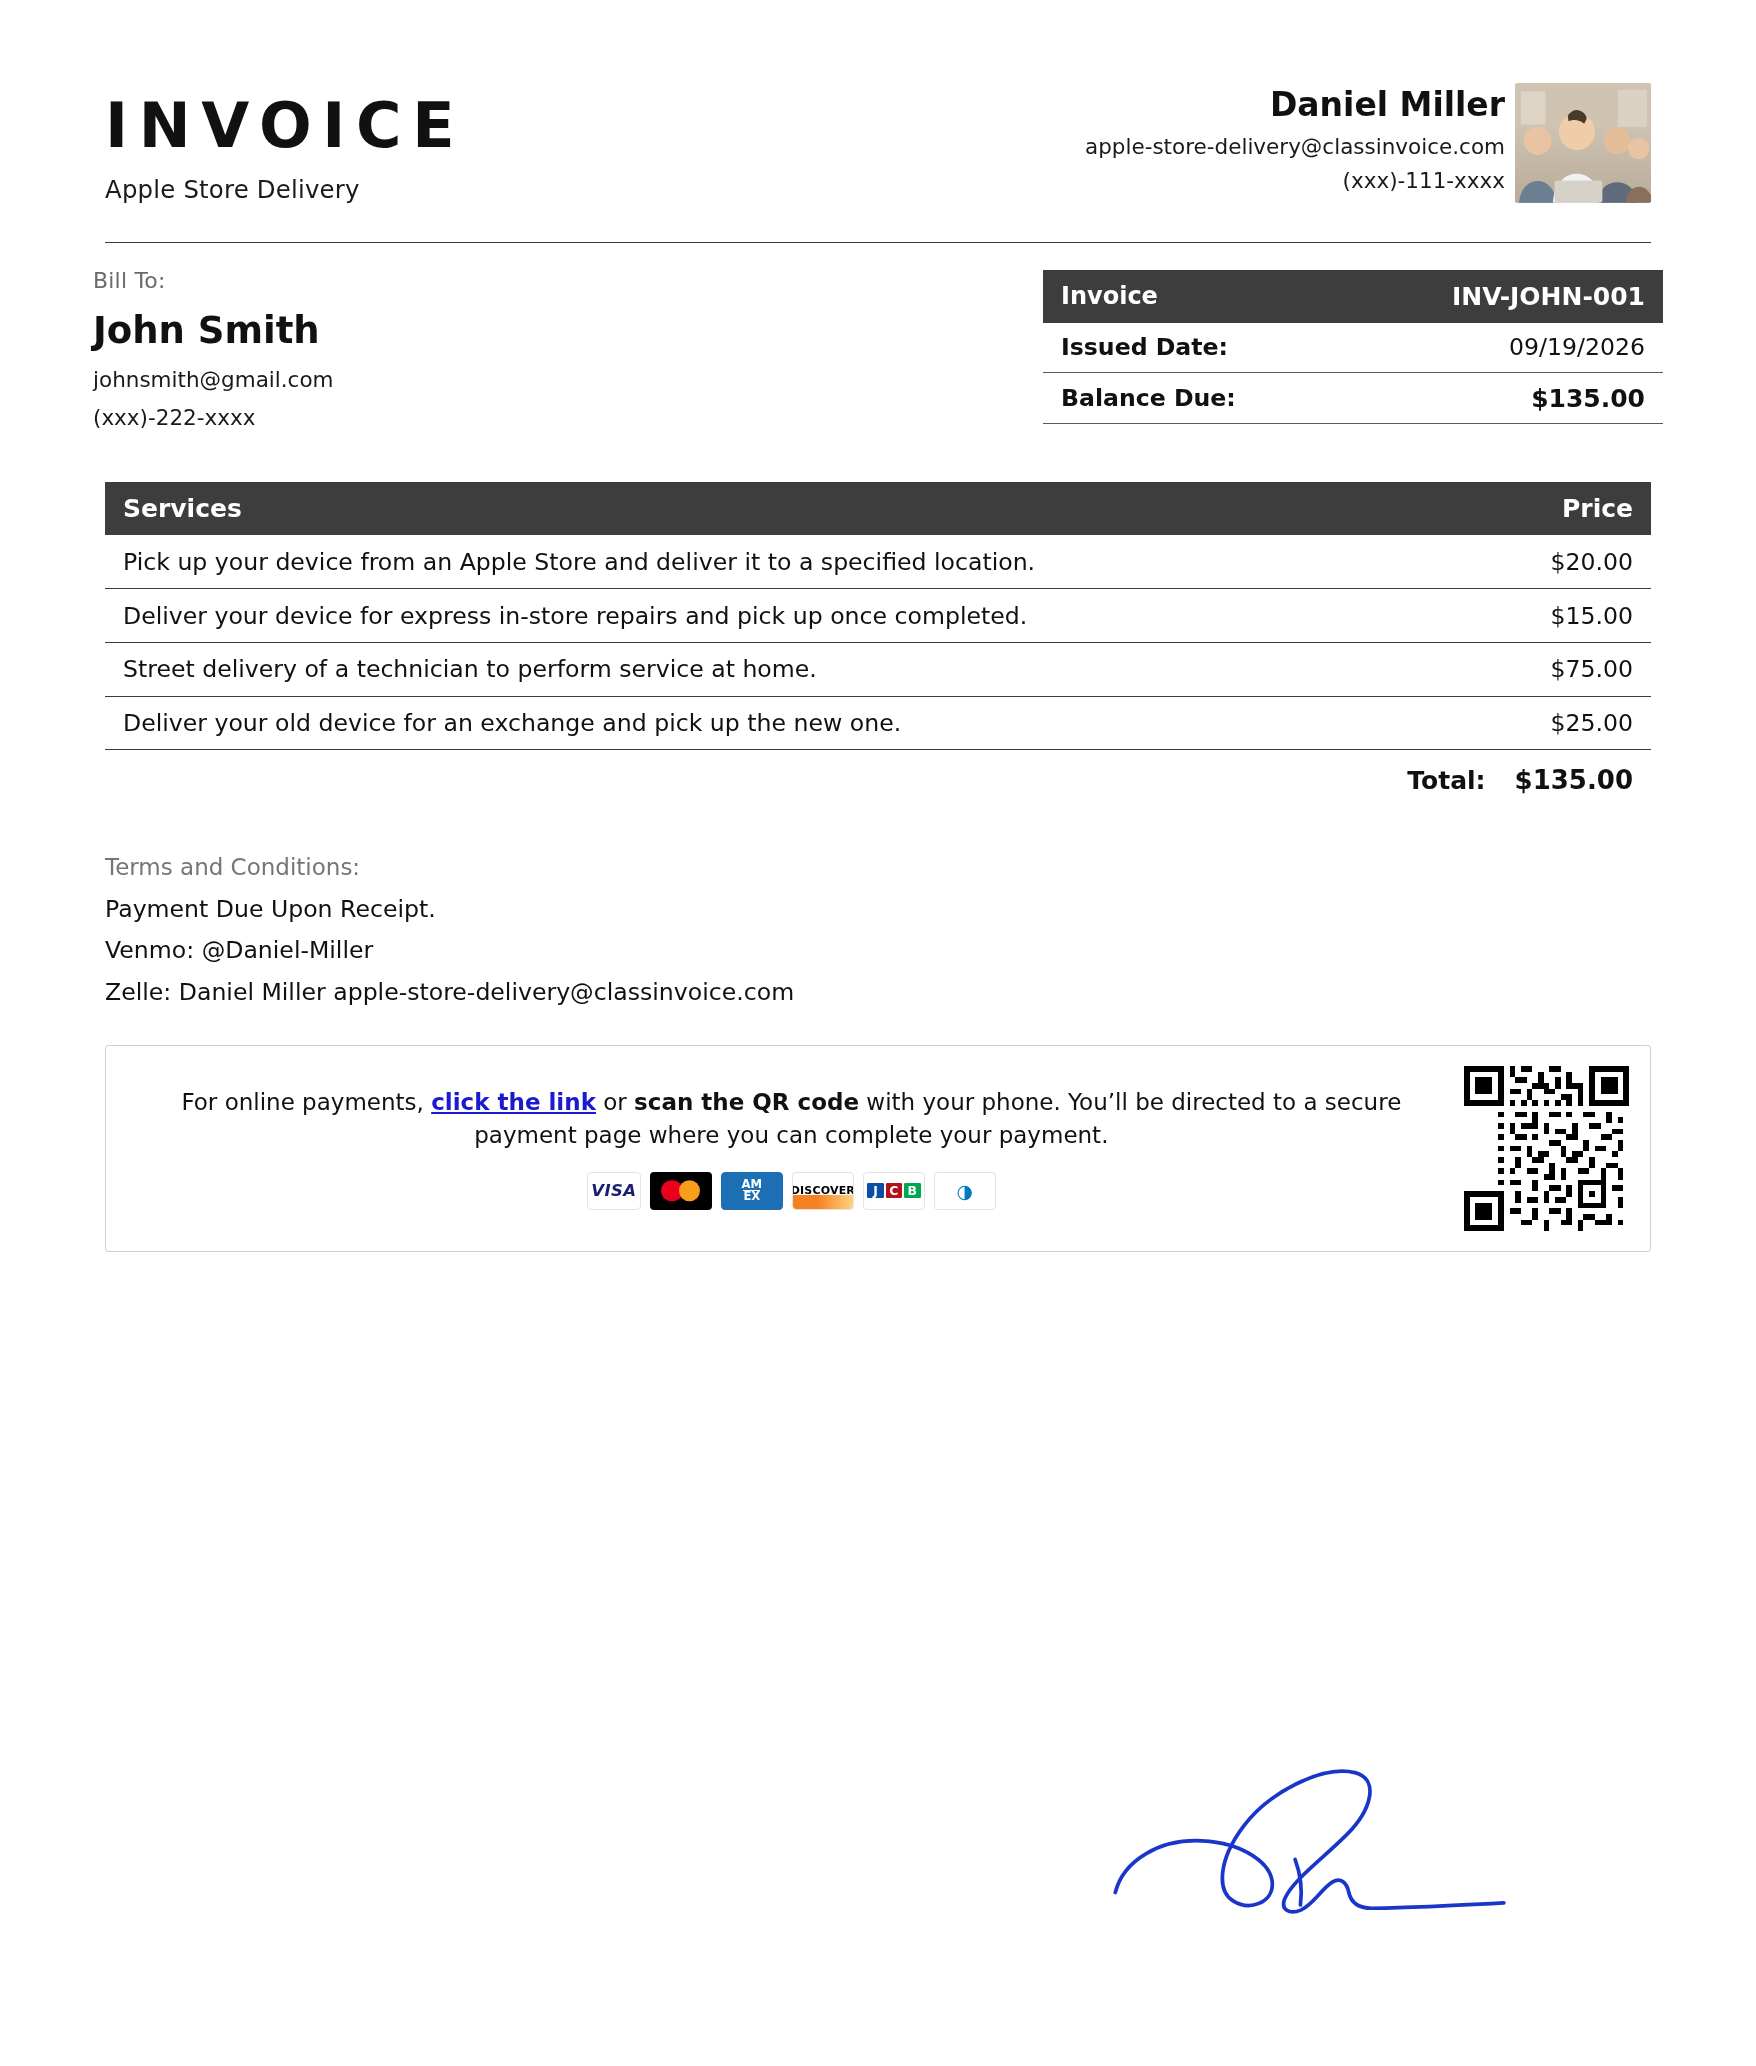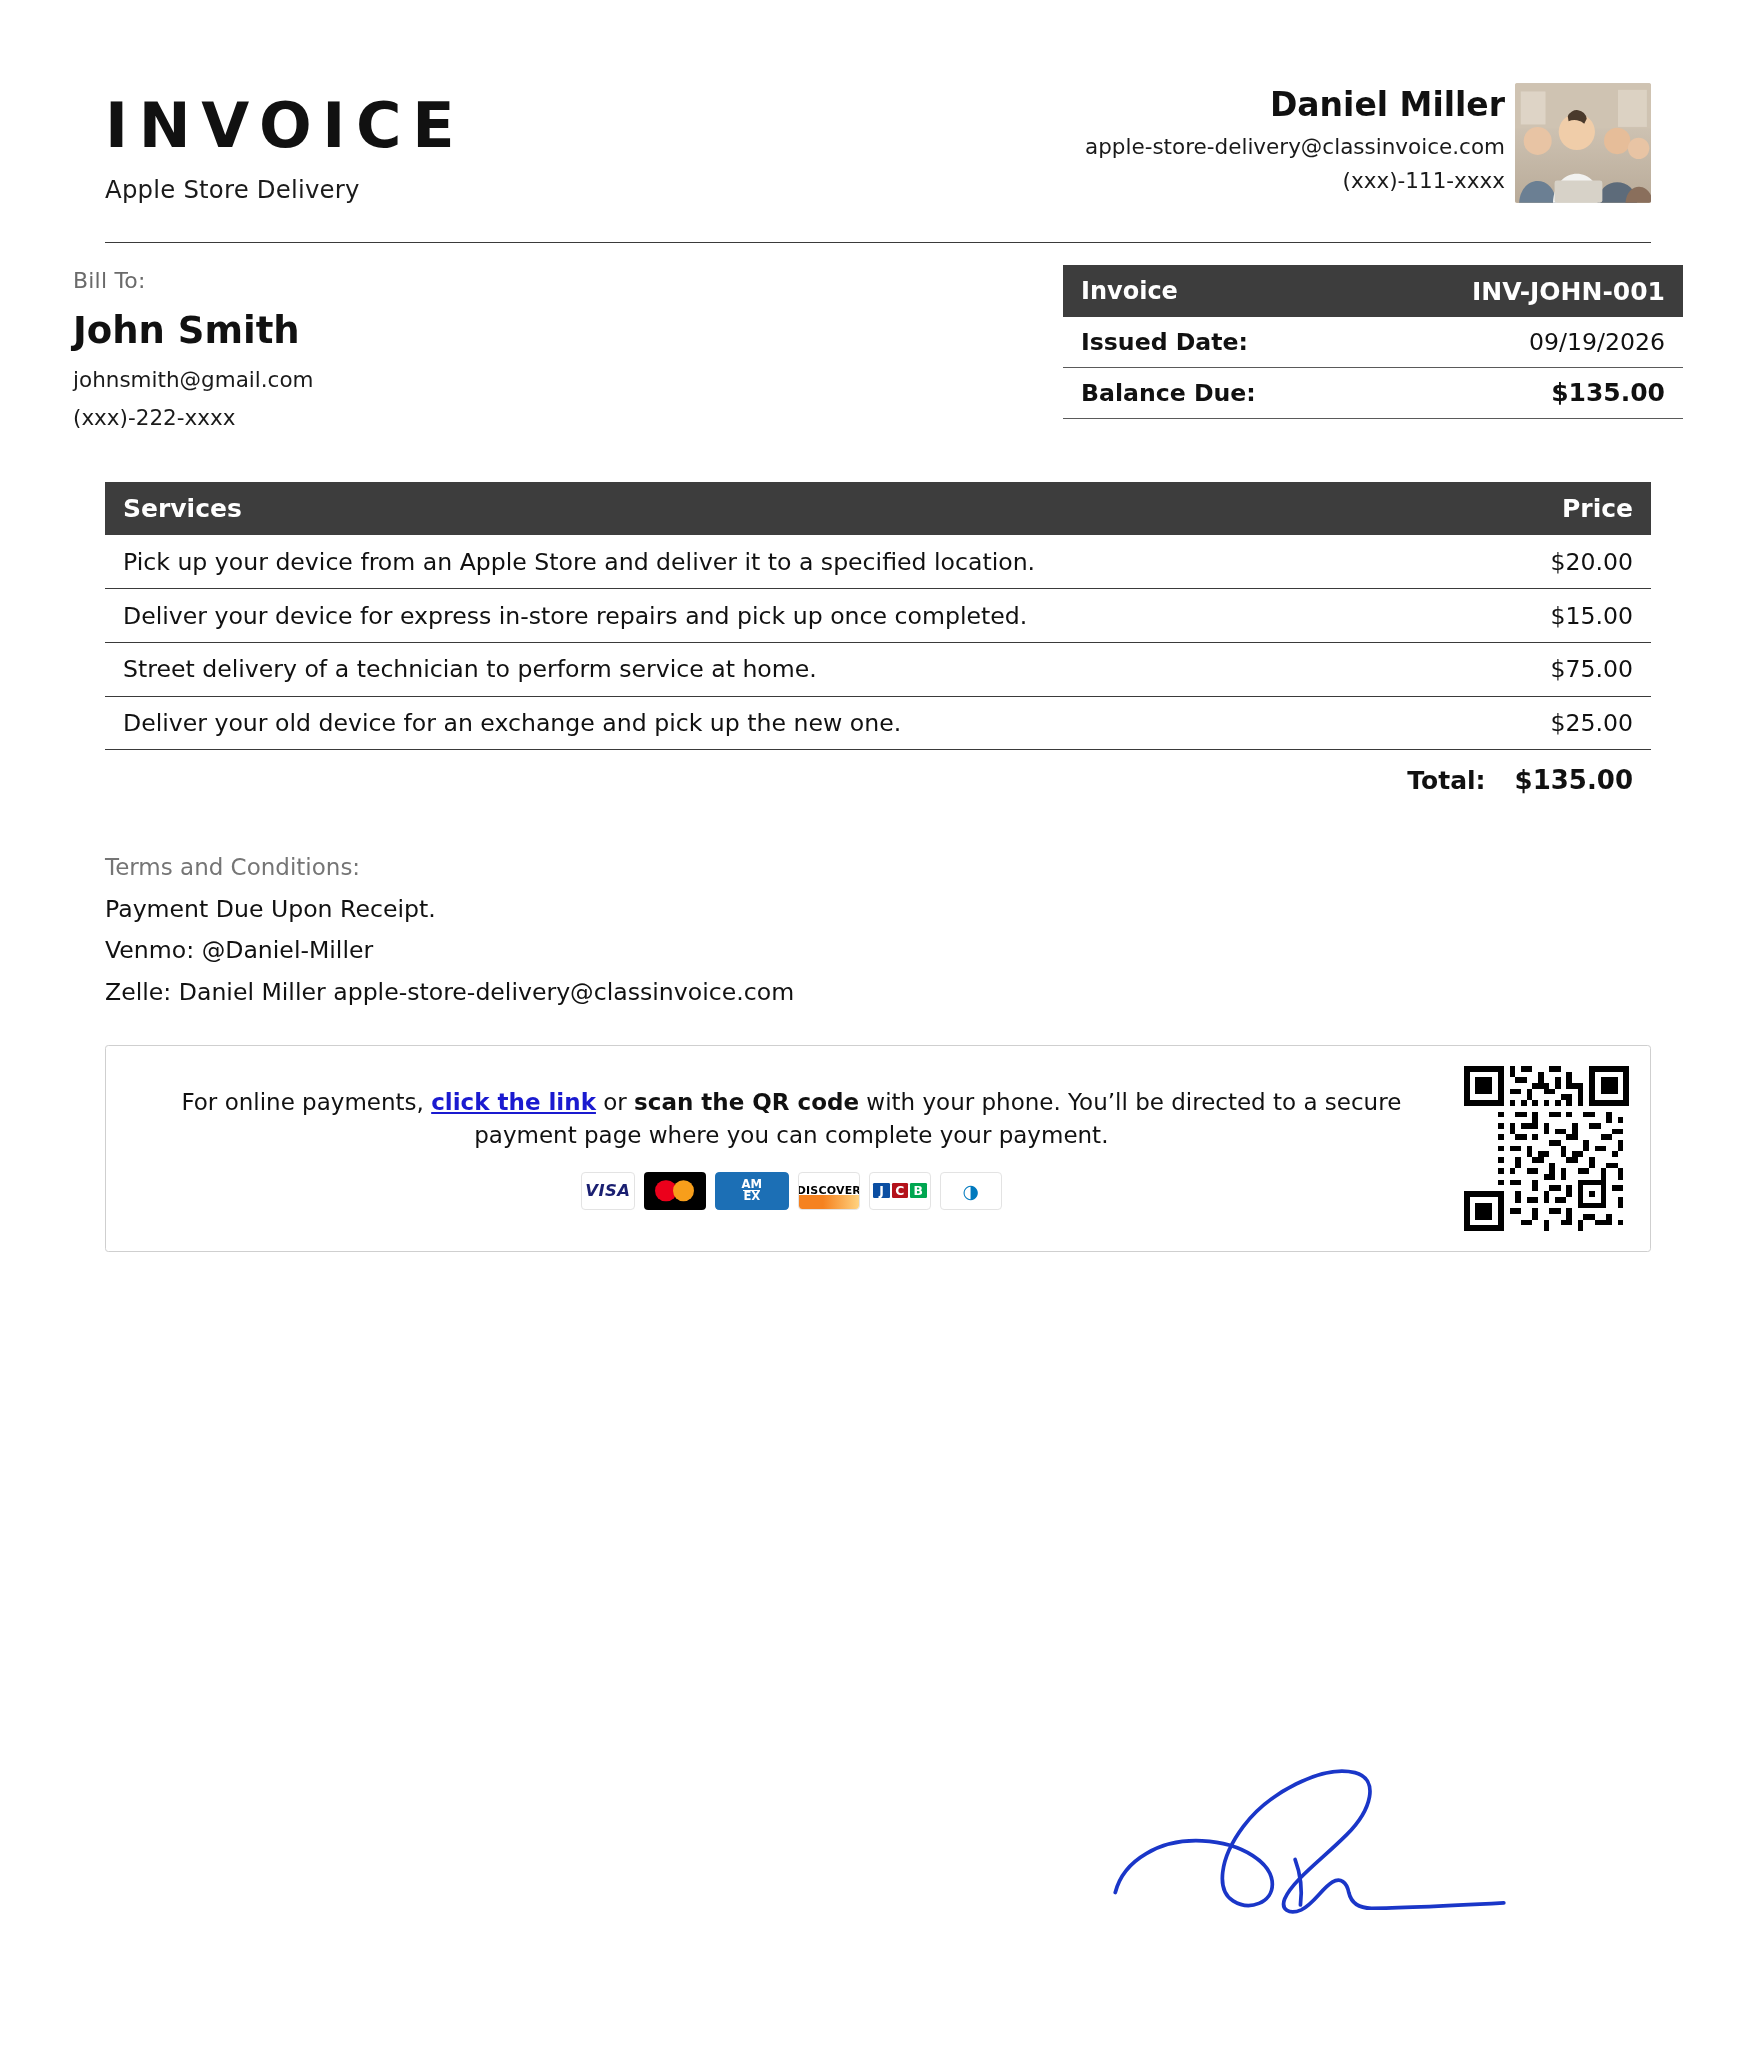--- a/index.html
+++ b/index.html
@@ -85,22 +85,23 @@
   .rule {
     margin: 38px 105px 0 105px;
     height: 1.7px;
     background: #3a3a3a;
   }
 
   
   .midsection {
     display: flex;
     justify-content: space-between;
-    padding: 0 73px;
+    padding: 0 93px;
     margin-top: 25px;
+    align-items: center;
   }
   .billto-label {
     font-size: 22px;
     color: #6a6a6a;
     letter-spacing: 0.2px;
   }
   .billto-name {
     font-size: 37px;
     font-weight: 800;
     color: #111;
@@ -241,21 +242,21 @@
   }
   .card-visa {
     width: 54px; background:#ffffff; border:0.8px solid #e3e3e3;
     color:#1a1f71; font-size: 16.5px; font-style: italic; letter-spacing: 0.4px;
   }
   .card-mc { width: 62px; background:#000; position: relative; }
   .mc-c { position:absolute; top:50%; transform:translateY(-50%); width:21.5px; height:21.5px; border-radius:50%; }
   .mc-l { left: 11.6px; background:#eb001b; }
   .mc-r { right: 11.6px; background:#f79e1b; }
   .card-amex {
-    width: 74px; background:#1c6fb5; color:#fff; font-size: 12.4px; line-height: 1.0;
+    width: 62px; background:#1c6fb5; color:#fff; font-size: 12.4px; line-height: 1.0;
     flex-direction: column; border:0.8px solid #1c6fb5;
   }
   .card-disc {
     width: 62px; background:#ffffff; border:0.8px solid #e3e3e3; position: relative;
     color:#000; font-size: 11px; letter-spacing:0.2px;
   }
   .disc-band { position:absolute; right:0; bottom:0; width:100%; height:14px;
     background: linear-gradient(90deg,#f58220 40%, #ffd27f 100%); border-radius: 0 0 3.3px 3.3px; }
   .card-jcb { width: 62px; background:#fff; border:0.8px solid #e3e3e3; display:flex; padding:3.3px; gap:1.7px; }
   .jcb-seg { flex:1; display:flex; align-items:center; justify-content:center; color:#fff; font-size:12.4px; font-weight:800; border-radius:1.2px; }

